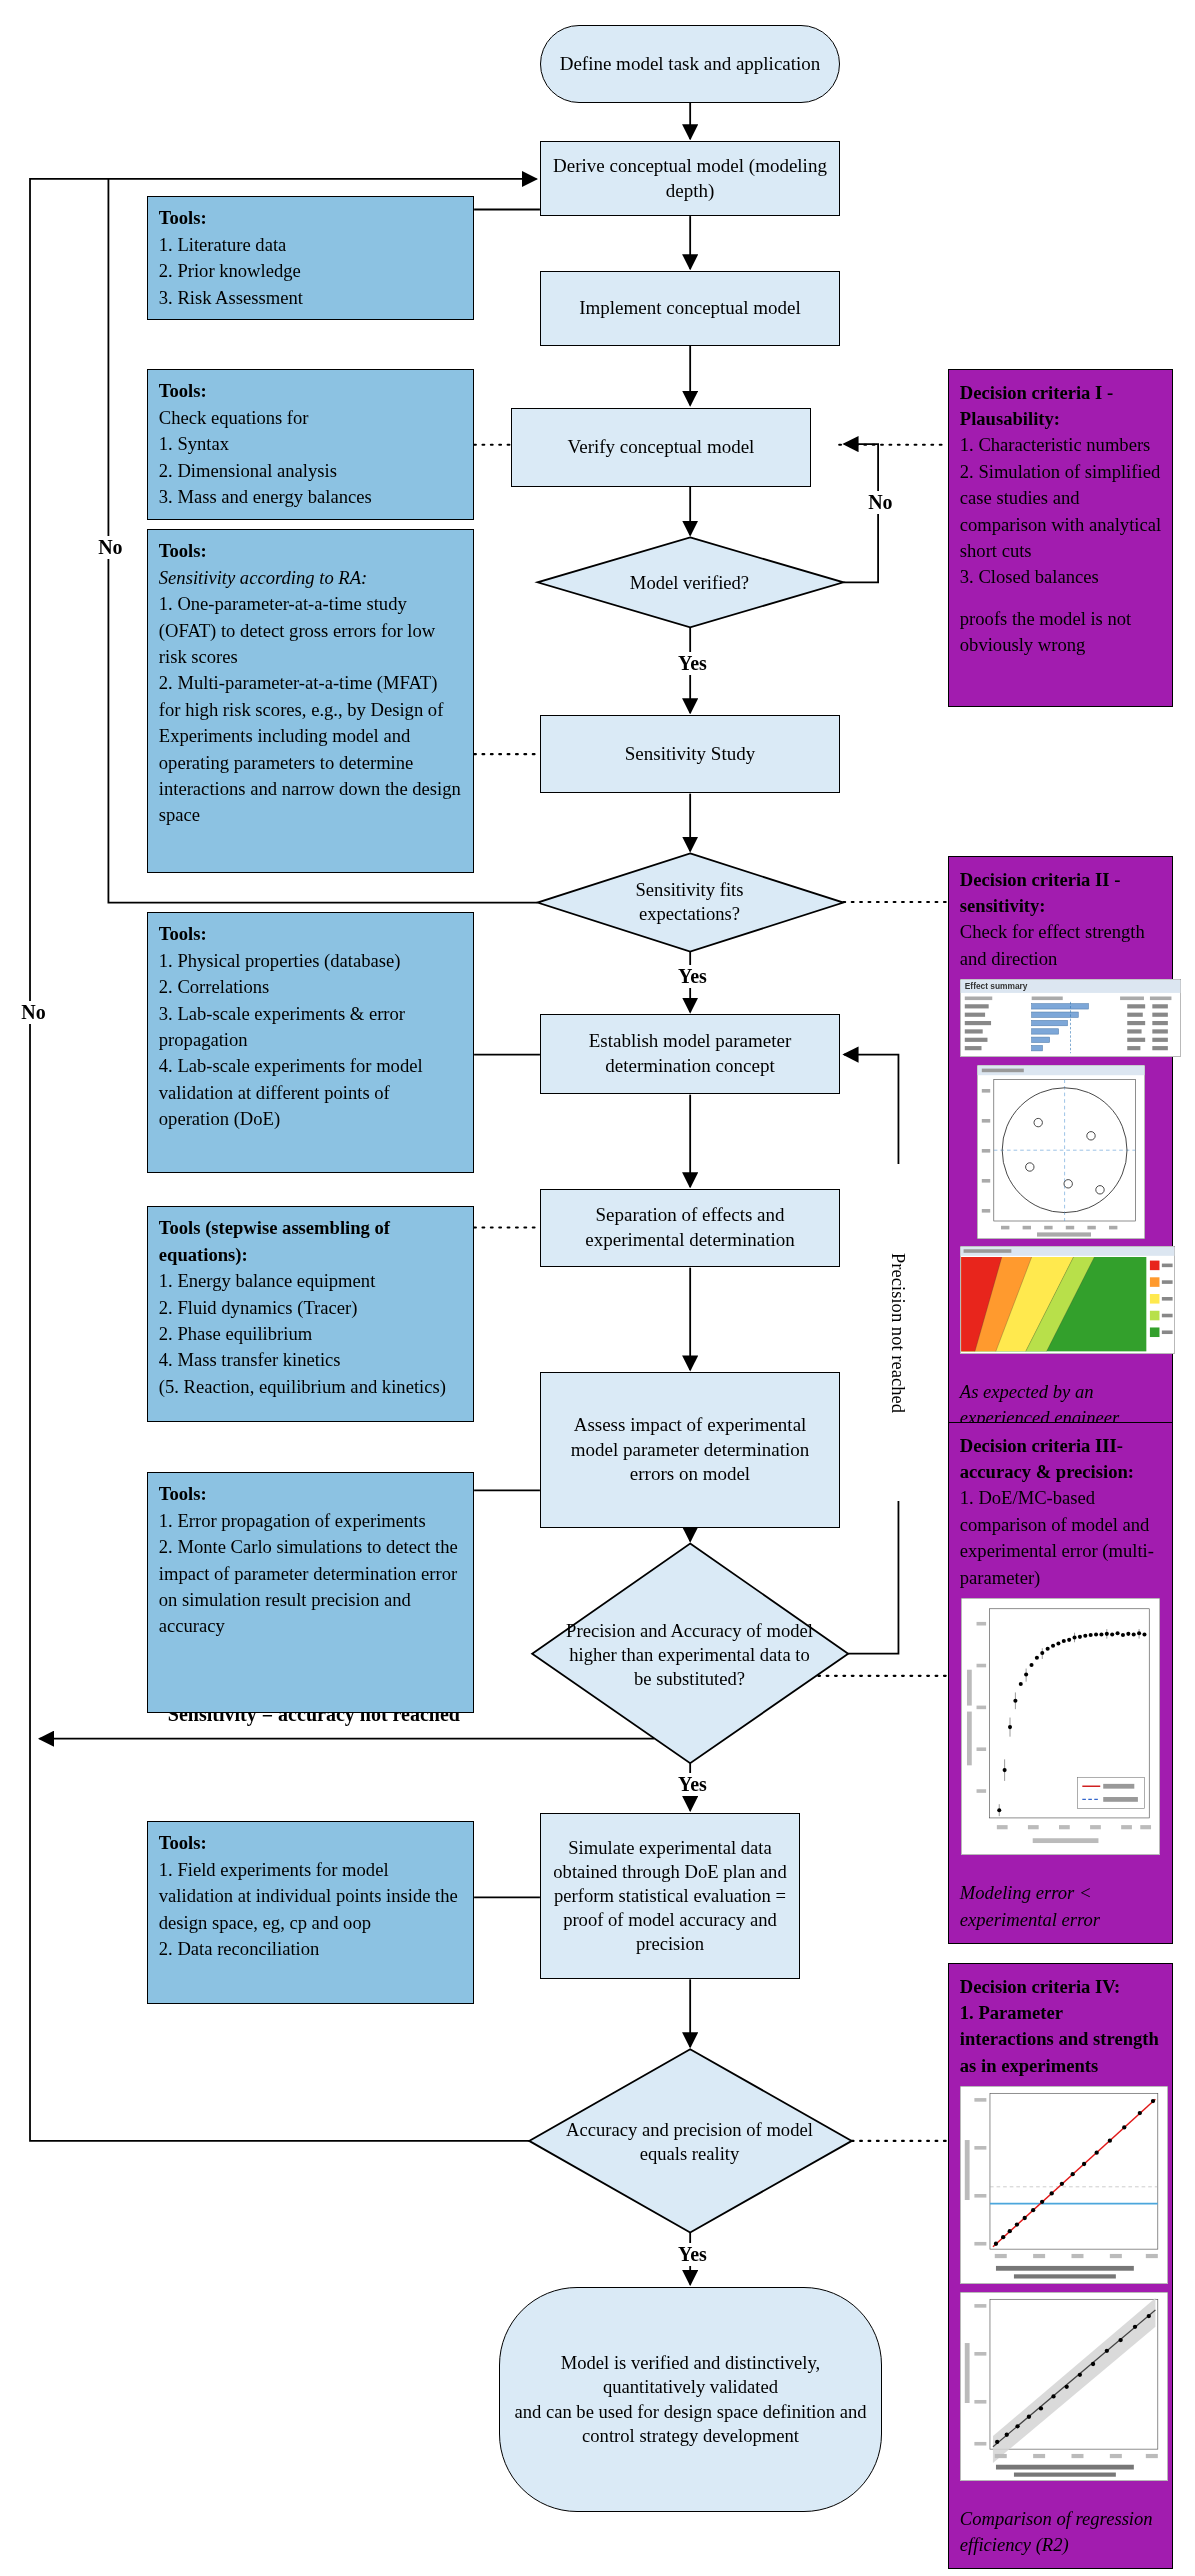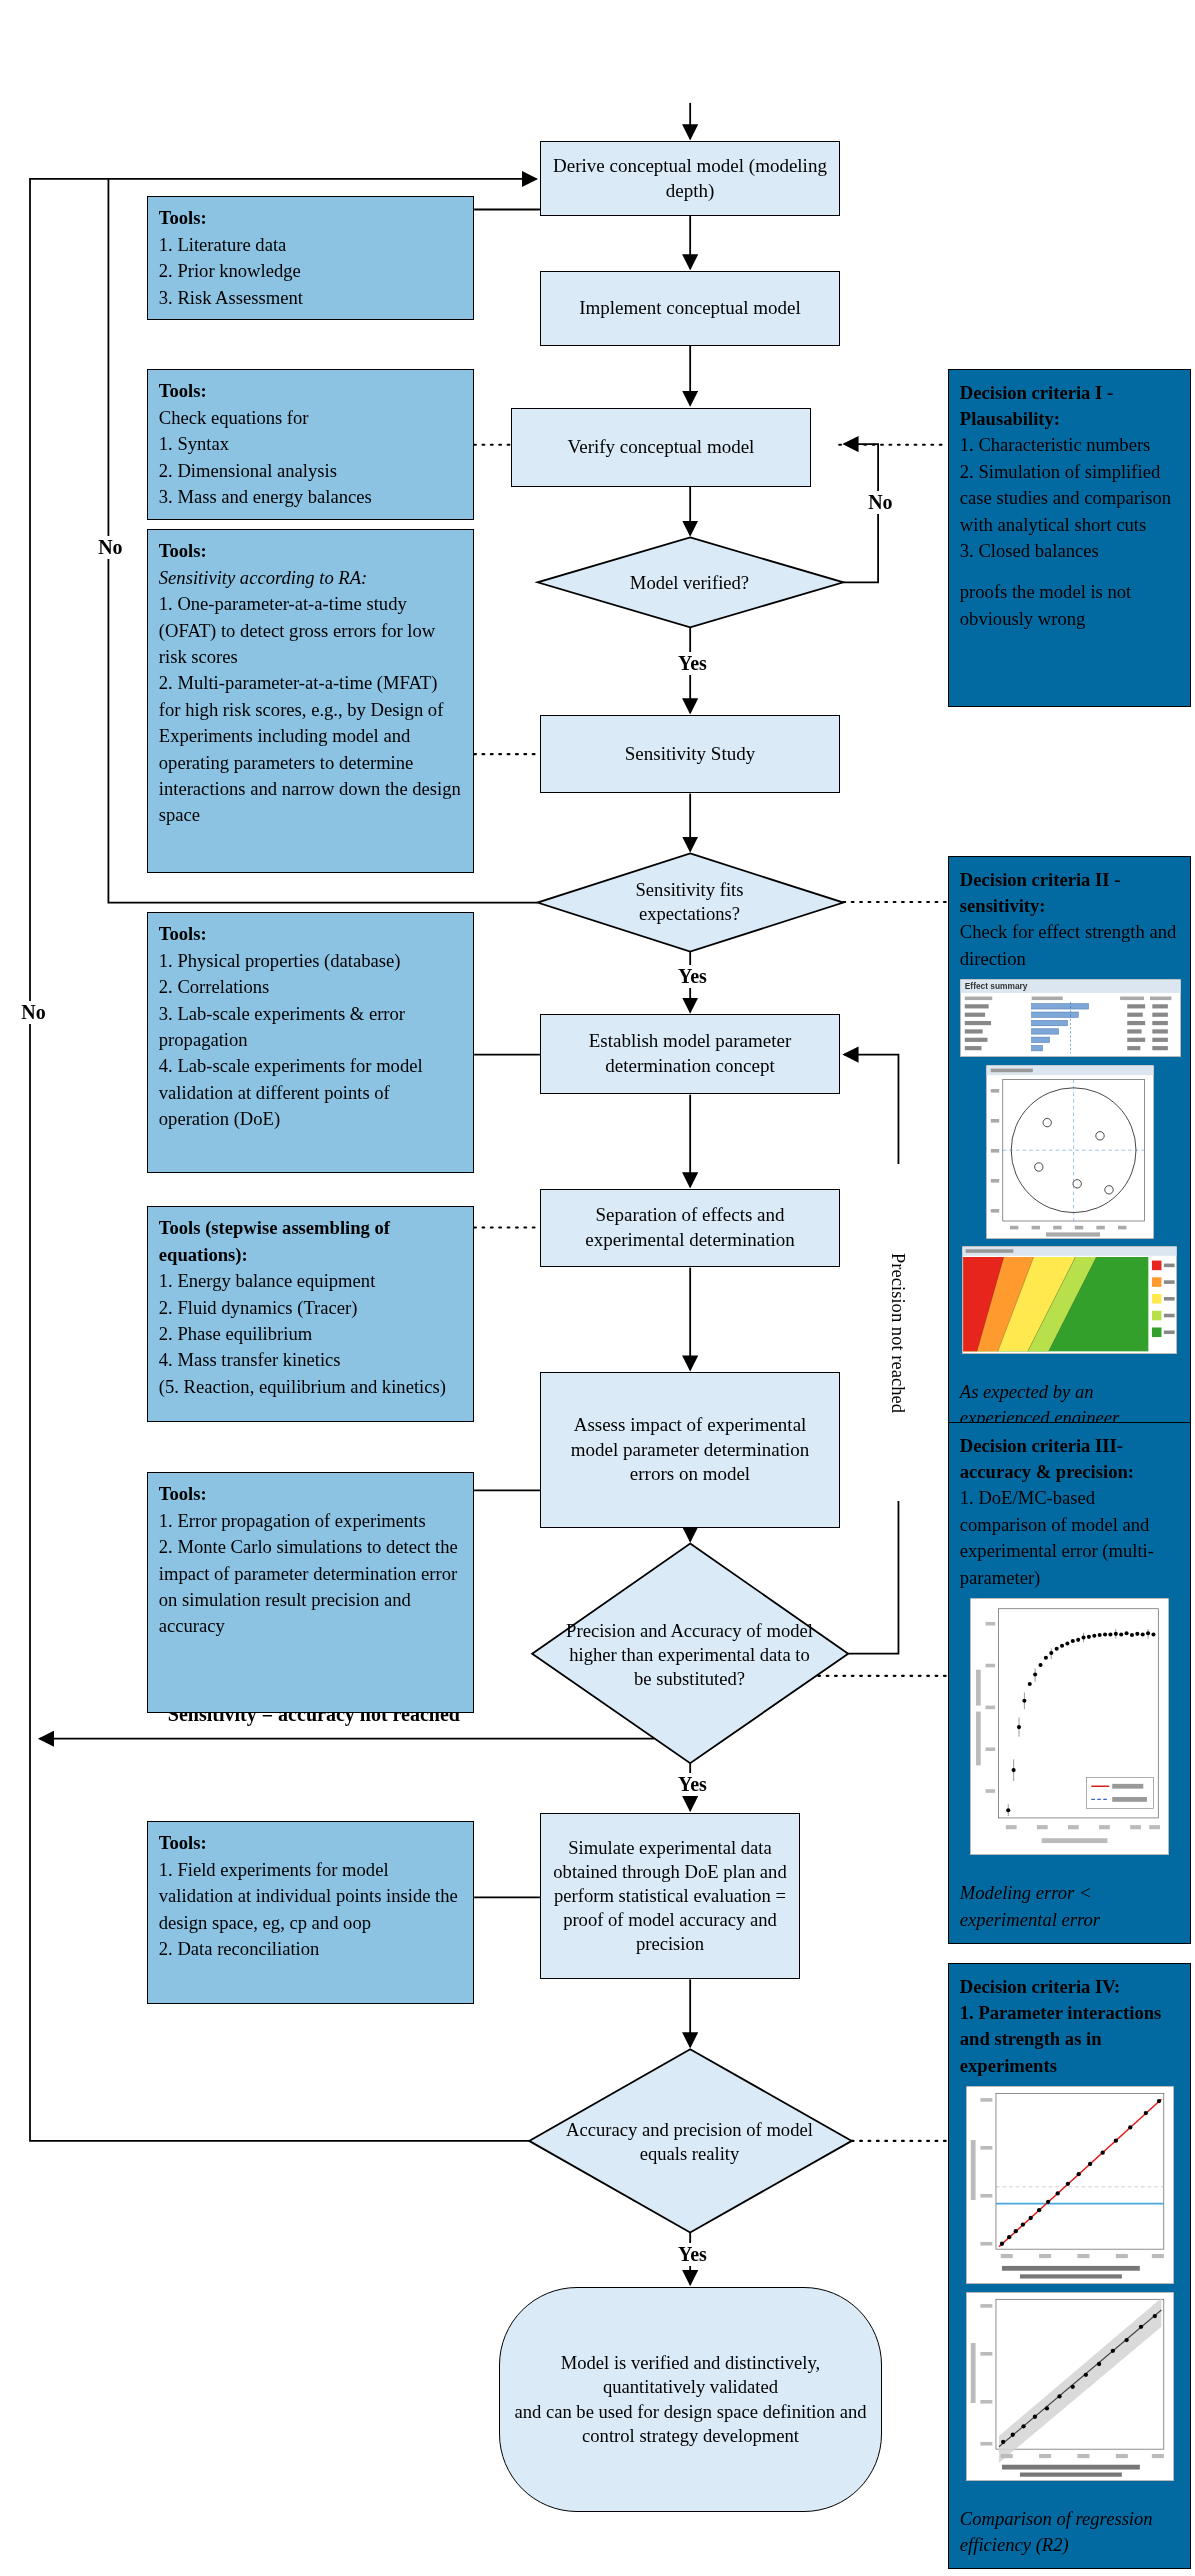--- a/index.html
+++ b/index.html
@@ -8,21 +8,21 @@
   svg.layer{position:absolute;left:0;top:0;}
   .box{position:absolute;box-sizing:border-box;background:#daeaf6;border:1.8px solid #000;
        display:flex;align-items:center;justify-content:center;text-align:center;
        font-size:19px;line-height:1.3;padding:4.8px 8.4px;white-space:pre-line;}
   .stadium{border-radius:42px;}
   .stadium-big{border-radius:78px;font-size:18.6px;}
   .dtext{position:absolute;box-sizing:border-box;display:flex;align-items:center;justify-content:center;
          text-align:center;font-size:18.6px;line-height:1.28;}
   .tool{position:absolute;left:147px;width:327px;box-sizing:border-box;background:#8cc2e2;
         border:1.8px solid #000;padding:8.4px 10.8px;font-size:18.6px;line-height:1.42;}
-  .crit{position:absolute;left:948px;width:243px;box-sizing:border-box;background:#0369a1;
+  .crit{position:absolute;left:948px;width:225px;box-sizing:border-box;background:#a21caf;
         border:1.8px solid #000;padding:9.6px 10.8px;font-size:18.6px;line-height:1.42;}
   .b{font-weight:bold;}
   .i{font-style:italic;}
   .note{font-style:italic;margin-top:25px;}
   .note-gap{margin-top:15px;}
   .lbl{position:absolute;font-weight:bold;font-size:20px;background:#fff;text-align:center;padding:0 2.4px;}
   .vlbl{position:absolute;font-size:18.6px;background:#fff;writing-mode:vertical-rl;
         text-align:center;padding:1.2px 1.8px;}
   .fig{display:block;margin:7.2px auto 0 auto;background:#fff;}
 </style>
@@ -85,20 +85,21 @@
     </g>
 
     <g fill="#daeaf6" stroke="#000" stroke-width="3">
       <polygon points="1153,898 1409,973 1153,1048 898,973"></polygon>
       <polygon points="1153,1426 1409,1508 1153,1590 898,1508"></polygon>
       <polygon points="1153,2579 1417,2763 1153,2946 889,2763"></polygon>
       <polygon points="1153,3424 1423,3577 1153,3730 884,3577"></polygon>
     </g>
   </svg>
 
+  <div class="box stadium" style="left:540px;top:25px;width:300px;height:78px">Define model task and application</div>
 
   <div class="box" style="left:540px;top:141px;width:300px;height:75px">Derive conceptual model (modeling depth)</div>
 
   <div class="box" style="left:540px;top:271px;width:300px;height:75px">Implement conceptual model</div>
 
   <div class="box" style="left:511px;top:408px;width:300px;height:79px">Verify conceptual model</div>
 
   <div class="box" style="left:540px;top:715px;width:300px;height:78px">Sensitivity Study</div>
 
   <div class="box" style="left:540px;top:1014px;width:300px;height:80px">Establish model parameter determination concept</div>

